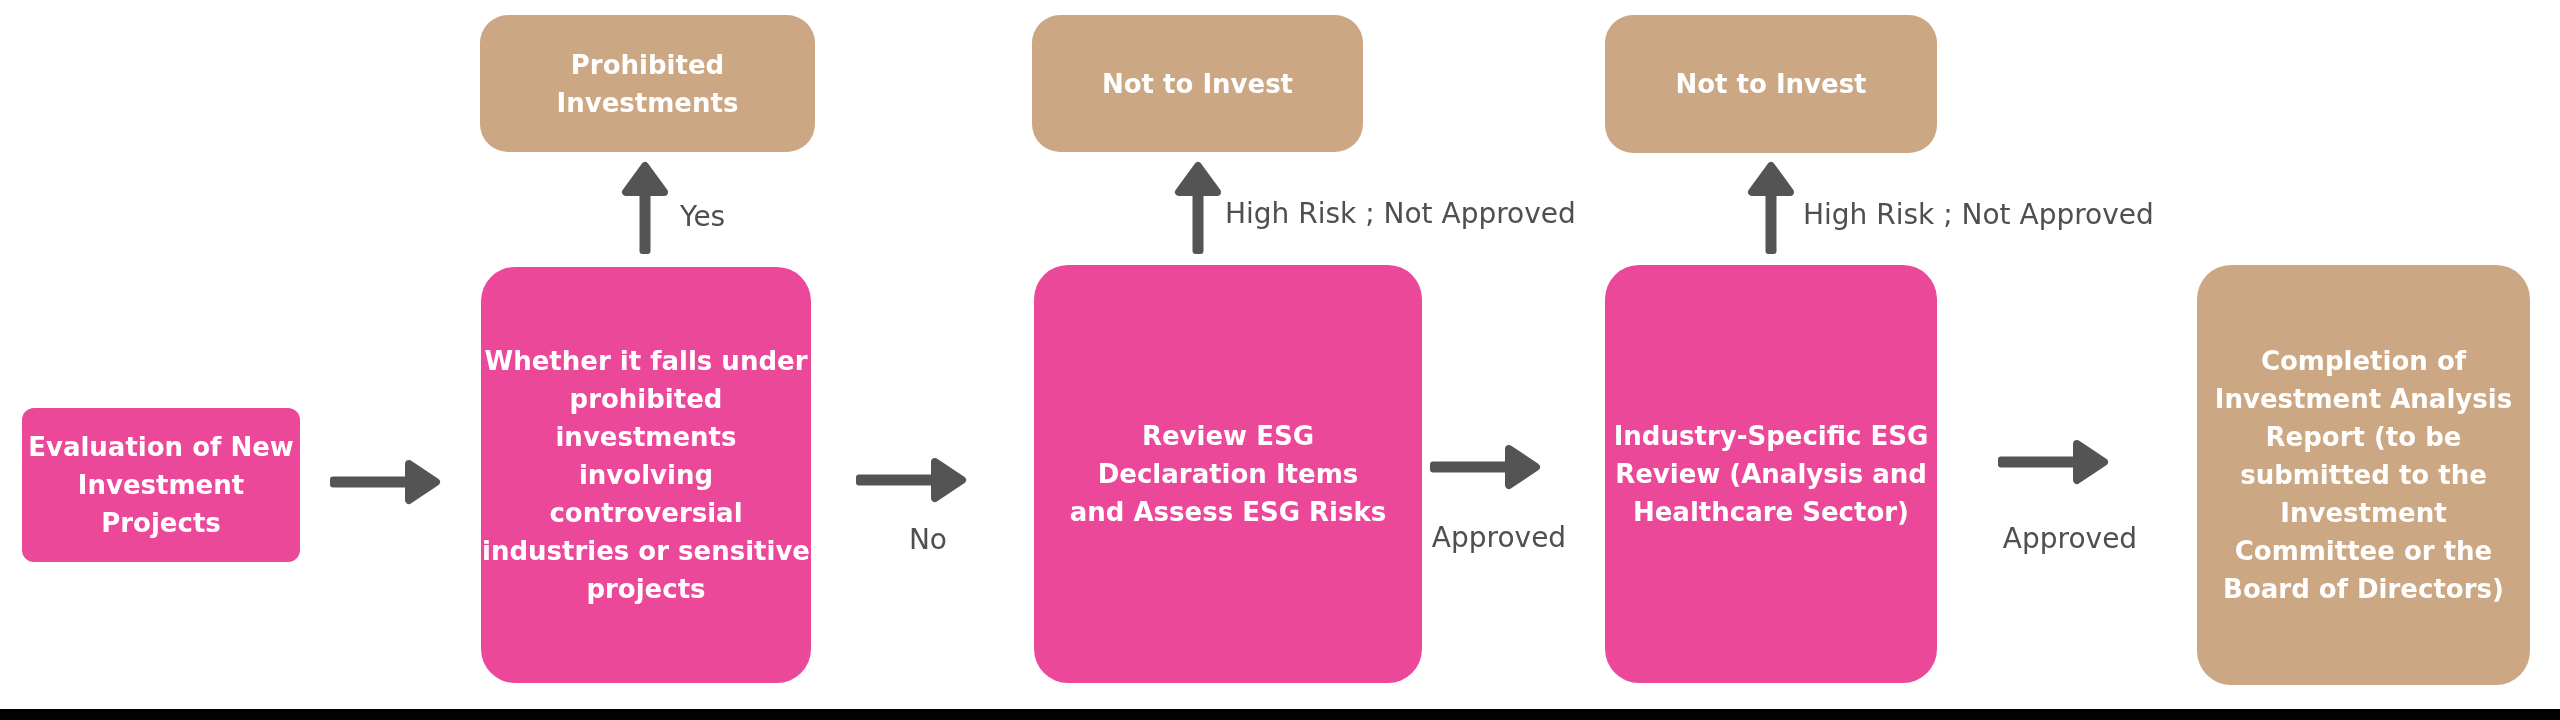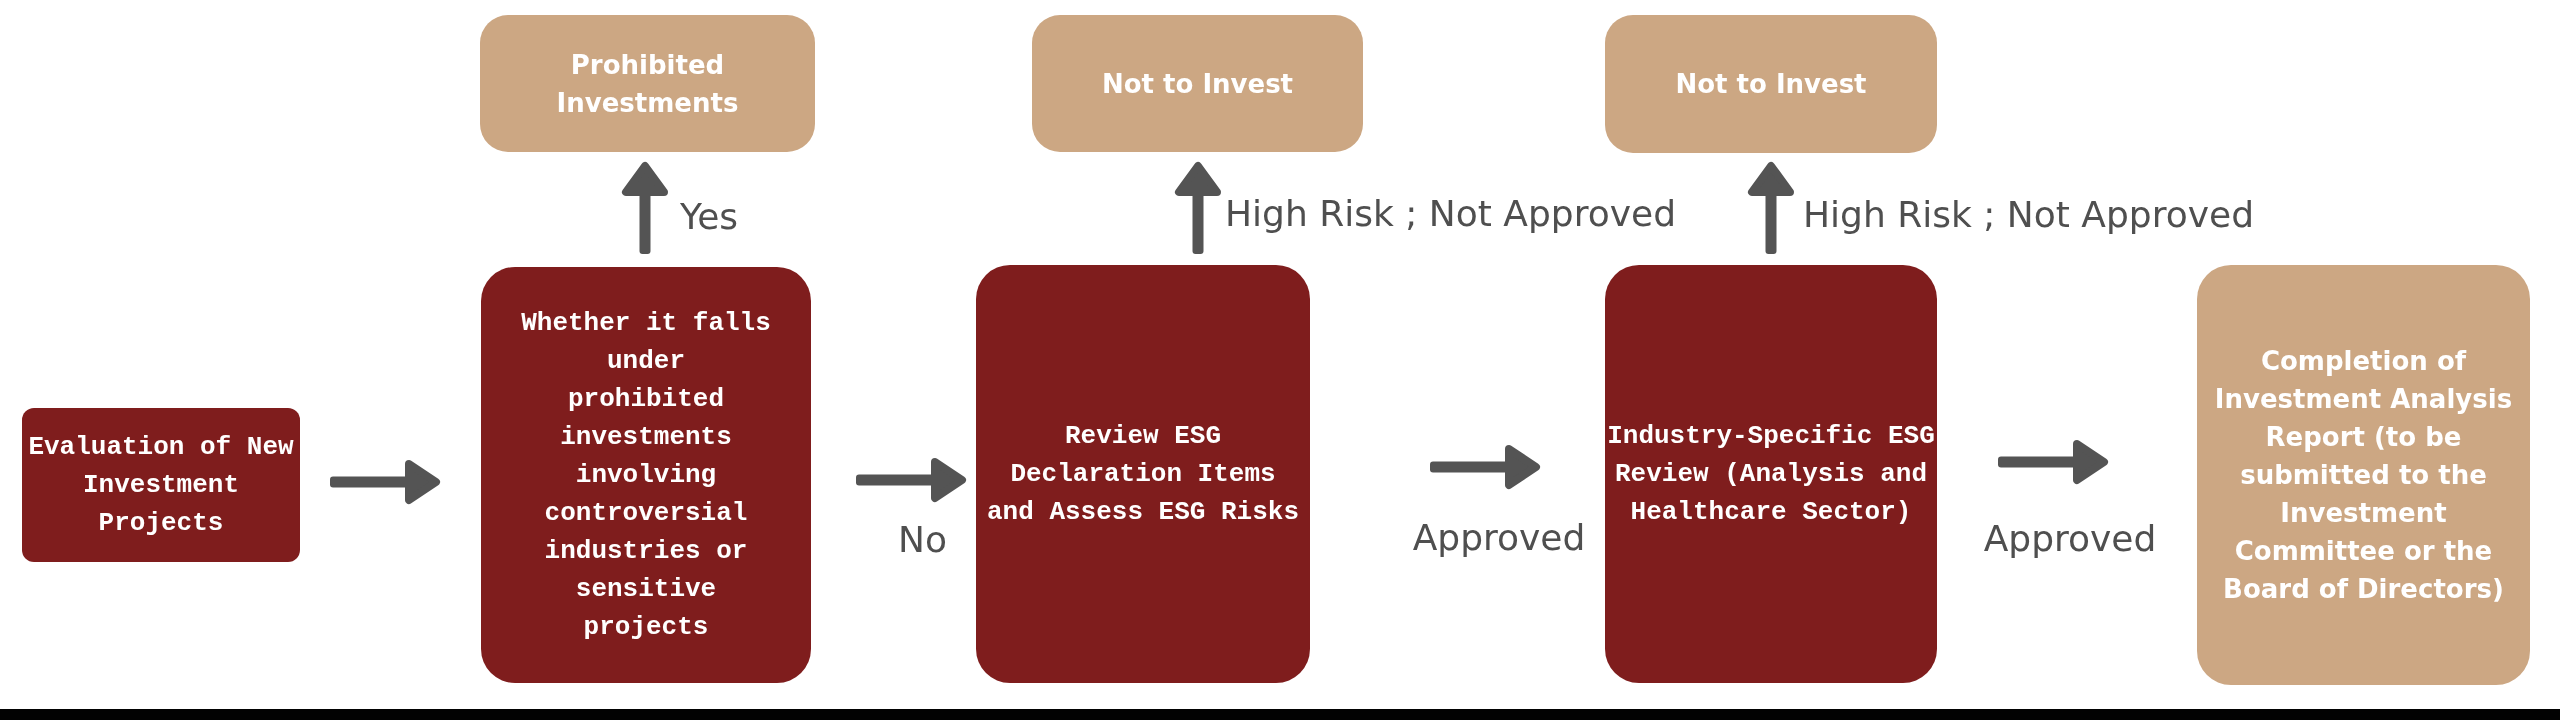--- a/index.html
+++ b/index.html
@@ -20,27 +20,27 @@
     box-sizing:border-box;
   }
   .node .node-label{
     font-weight:bold;
     font-size:26px;
     line-height:38px;
     color:#ffffff;
     text-align:center;
     white-space:pre-line;
   }
-  .orange{background:#7f1d1d;font-family:Liberation Mono, monospace;}
+  .orange{background:#ec4899;}
   .tan{background:#CCA783;}
 
   .n-eval      {left:22px;  top:408px; width:278px; height:154px; border-radius:12px;}
   .n-check     {left:481px; top:267px; width:330px; height:416px; border-radius:34px;}
   .n-prohib    {left:480px; top:15px;  width:335px; height:137px; border-radius:28px;}
-  .n-review    {left:976px;top:265px; width:334px; height:418px; border-radius:34px;}
+  .n-review    {left:1034px;top:265px; width:388px; height:418px; border-radius:34px;}
   .n-nti1      {left:1032px;top:15px;  width:331px; height:137px; border-radius:28px;}
   .n-industry  {left:1605px;top:265px; width:332px; height:418px; border-radius:34px;}
   .n-nti2      {left:1605px;top:15px;  width:332px; height:138px; border-radius:28px;}
   .n-completion{left:2197px;top:265px; width:333px; height:420px; border-radius:34px;}
 
   
   .arrow{position:absolute;fill:#545454;}
   .arrow polygon{stroke:#545454;stroke-width:8;stroke-linejoin:round;}
   .a-h{width:112px;height:48px;}
   .a-v{width:52px;height:96px;}
@@ -48,21 +48,21 @@
   .a2{left:856px; top:456px;}
   .a3{left:1430px;top:443px;}
   .a4{left:1998px;top:438px;}
   .v1{left:619px; top:160px;}
   .v2{left:1172px;top:160px;}
   .v3{left:1745px;top:160px;}
 
   
   .lbl{
     position:absolute;
-    font-size:36px;
+    font-size:28px;
     line-height:34px;
     color:#4F4F4F;
     white-space:nowrap;
   }
   .lbl-yes  {left:680px; top:200px;}
   .lbl-hr1  {left:1225px;top:197px;}
   .lbl-hr2  {left:1803px;top:198px;}
   .lbl-no   {left:867px; top:523px; width:80px;  text-align:right;}
   .lbl-appr1{left:1409px;top:521px; width:180px; text-align:center;}
   .lbl-appr2{left:1980px;top:522px; width:180px; text-align:center;}

